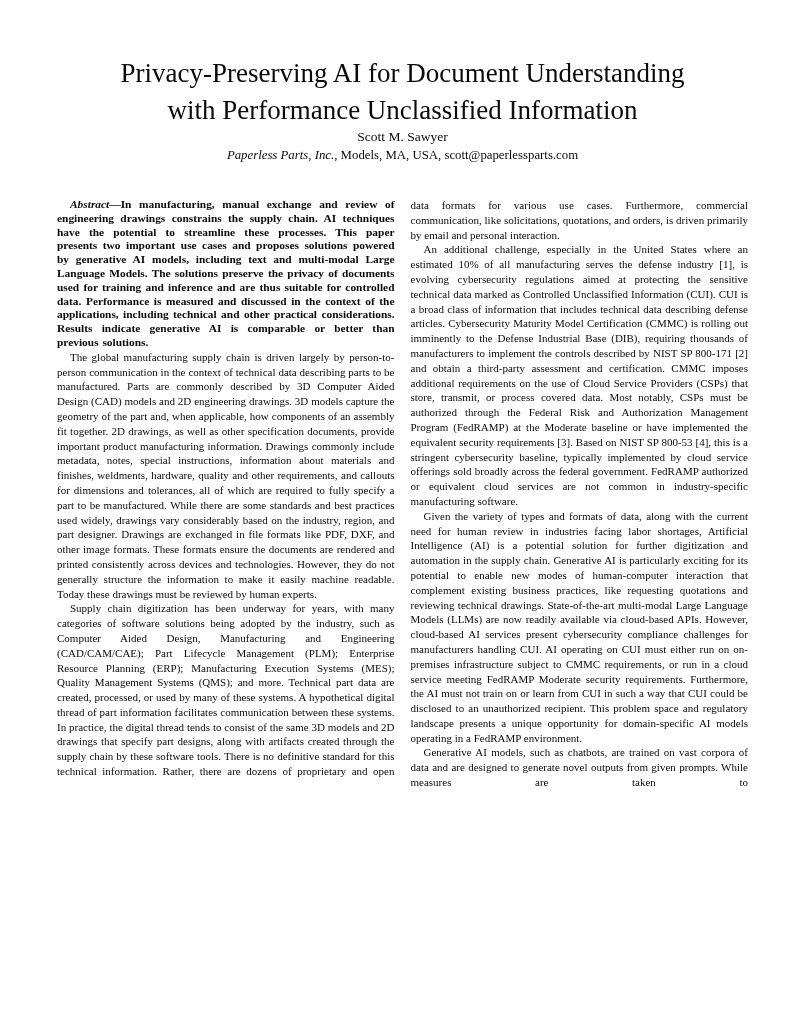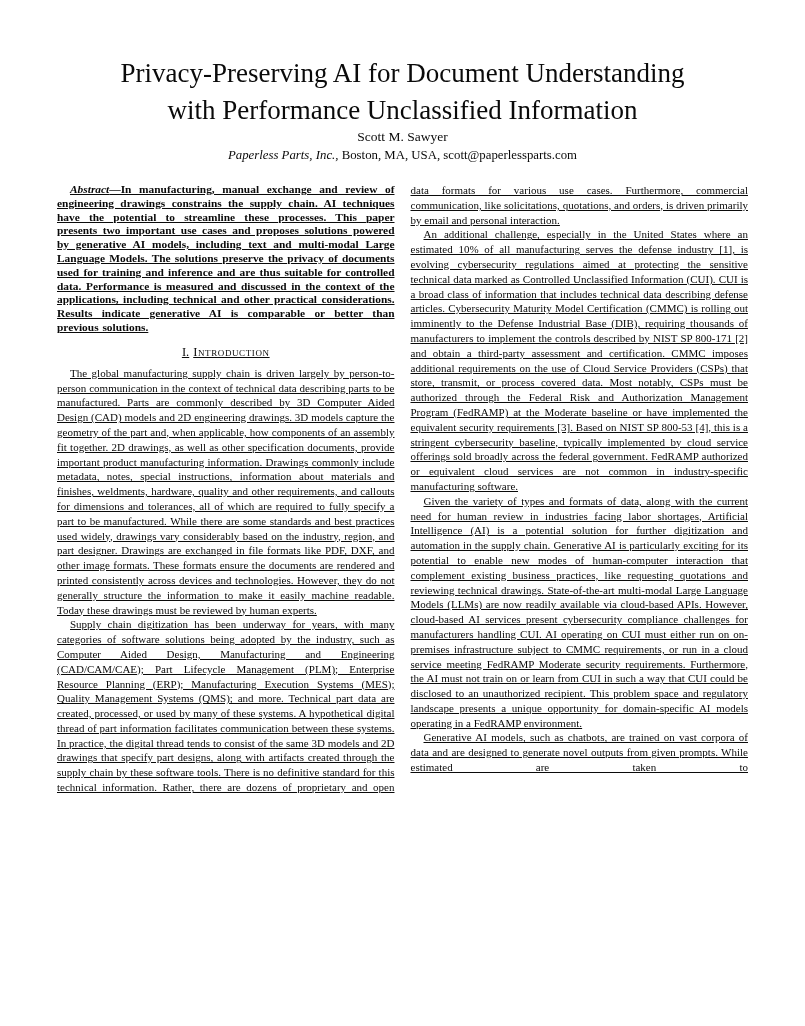--- a/index.html
+++ b/index.html
@@ -36,22 +36,21 @@
   .affiliation {
     margin-top: 4px;
     font-size: 12.8px;
     line-height: 14px;
   }
   .org { font-style: italic; }
   .columns {
     display: flex;
     gap: 16px;
     padding: 0 57px;
-    margin-top: 21px;
-    text-decoration: underline;
+    margin-top: 36px;
   }
   .col {
     width: 340px;
     text-align: justify;
     hyphens: auto;
     -webkit-hyphens: auto;
   }
   .abstract {
     margin: 0;
     font-size: 11.4px;
@@ -86,34 +85,33 @@
 <body>
 
 <div class="page">
 
   <header class="title-block">
     <h1 class="title">
       <span class="title-line">Privacy-Preserving AI for Document Understanding</span>
       <span class="title-line">with Performance Unclassified Information</span>
     </h1>
     <div class="author">Scott M. Sawyer</div>
-    <div class="affiliation"><span class="org">Paperless Parts, Inc.</span><span>, Boston, MA, USA, scott@paperlessparts.com</span></div>
+    <div class="affiliation"><span class="org">Paperless Parts, Inc.</span><span>, Models, MA, USA, scott@paperlessparts.com</span></div>
   </header>
 
   <main class="columns">
 
     <section class="col">
       <p class="abstract"><span class="abstract-label">Abstract</span><span>—In manufacturing, manual exchange and review of engineering drawings constrains the supply chain. AI techniques have the potential to streamline these processes. This paper presents two important use cases and proposes solutions powered by generative AI models, including text and multi-modal Large Language Models. The solutions preserve the privacy of documents used for training and inference and are thus suitable for controlled data. Performance is measured and discussed in the context of the applications, including technical and other practical considerations. Results indicate generative AI is comparable or better than previous solutions.</span></p>
-      <h2 class="section-heading"><span class="sec-num">I.</span><span class="sec-title">Introduction</span></h2>
       <p class="body-para">The global manufacturing supply chain is driven largely by person-to-person communication in the context of technical data describing parts to be manufactured. Parts are commonly described by 3D Computer Aided Design (CAD) models and 2D engineering drawings. 3D models capture the geometry of the part and, when applicable, how components of an assembly fit together. 2D drawings, as well as other specification documents, provide important product manufacturing information. Drawings commonly include metadata, notes, special instructions, information about materials and finishes, weldments, hardware, quality and other requirements, and callouts for dimensions and tolerances, all of which are required to fully specify a part to be manufactured. While there are some standards and best practices used widely, drawings vary considerably based on the industry, region, and part designer. Drawings are exchanged in file formats like PDF, DXF, and other image formats. These formats ensure the documents are rendered and printed consistently across devices and technologies. However, they do not generally structure the information to make it easily machine readable. Today these drawings must be reviewed by human experts.</p>
       <p class="body-para cont">Supply chain digitization has been underway for years, with many categories of software solutions being adopted by the industry, such as Computer Aided Design, Manufacturing and Engineering (CAD/CAM/CAE); Part Lifecycle Management (PLM); Enterprise Resource Planning (ERP); Manufacturing Execution Systems (MES); Quality Management Systems (QMS); and more. Technical part data are created, processed, or used by many of these systems. A hypothetical digital thread of part information facilitates communication between these systems. In practice, the digital thread tends to consist of the same 3D models and 2D drawings that specify part designs, along with artifacts created through the supply chain by these software tools. There is no definitive standard for this technical information. Rather, there are dozens of proprietary and open</p>
     </section>
 
     <section class="col">
       <p class="body-para no-indent cont-start">data formats for various use cases. Furthermore, commercial communication, like solicitations, quotations, and orders, is driven primarily by email and personal interaction.</p>
       <p class="body-para">An additional challenge, especially in the United States where an estimated 10% of all manufacturing serves the defense industry [1], is evolving cybersecurity regulations aimed at protecting the sensitive technical data marked as Controlled Unclassified Information (CUI). CUI is a broad class of information that includes technical data describing defense articles. Cybersecurity Maturity Model Certification (CMMC) is rolling out imminently to the Defense Industrial Base (DIB), requiring thousands of manufacturers to implement the controls described by NIST SP 800-171 [2] and obtain a third-party assessment and certification. CMMC imposes additional requirements on the use of Cloud Service Providers (CSPs) that store, transmit, or process covered data. Most notably, CSPs must be authorized through the Federal Risk and Authorization Management Program (FedRAMP) at the Moderate baseline or have implemented the equivalent security requirements [3]. Based on NIST SP 800-53 [4], this is a stringent cybersecurity baseline, typically implemented by cloud service offerings sold broadly across the federal government. FedRAMP authorized or equivalent cloud services are not common in industry-specific manufacturing software.</p>
       <p class="body-para">Given the variety of types and formats of data, along with the current need for human review in industries facing labor shortages, Artificial Intelligence (AI) is a potential solution for further digitization and automation in the supply chain. Generative AI is particularly exciting for its potential to enable new modes of human-computer interaction that complement existing business practices, like requesting quotations and reviewing technical drawings. State-of-the-art multi-modal Large Language Models (LLMs) are now readily available via cloud-based APIs. However, cloud-based AI services present cybersecurity compliance challenges for manufacturers handling CUI. AI operating on CUI must either run on on-premises infrastructure subject to CMMC requirements, or run in a cloud service meeting FedRAMP Moderate security requirements. Furthermore, the AI must not train on or learn from CUI in such a way that CUI could be disclosed to an unauthorized recipient. This problem space and regulatory landscape presents a unique opportunity for domain-specific AI models operating in a FedRAMP environment.</p>
-      <p class="body-para cont">Generative AI models, such as chatbots, are trained on vast corpora of data and are designed to generate novel outputs from given prompts. While estimated are taken to</p>
+      <p class="body-para cont">Generative AI models, such as chatbots, are trained on vast corpora of data and are designed to generate novel outputs from given prompts. While measures are taken to</p>
     </section>
 
   </main>
 
 </div>
 
 </body></html>

